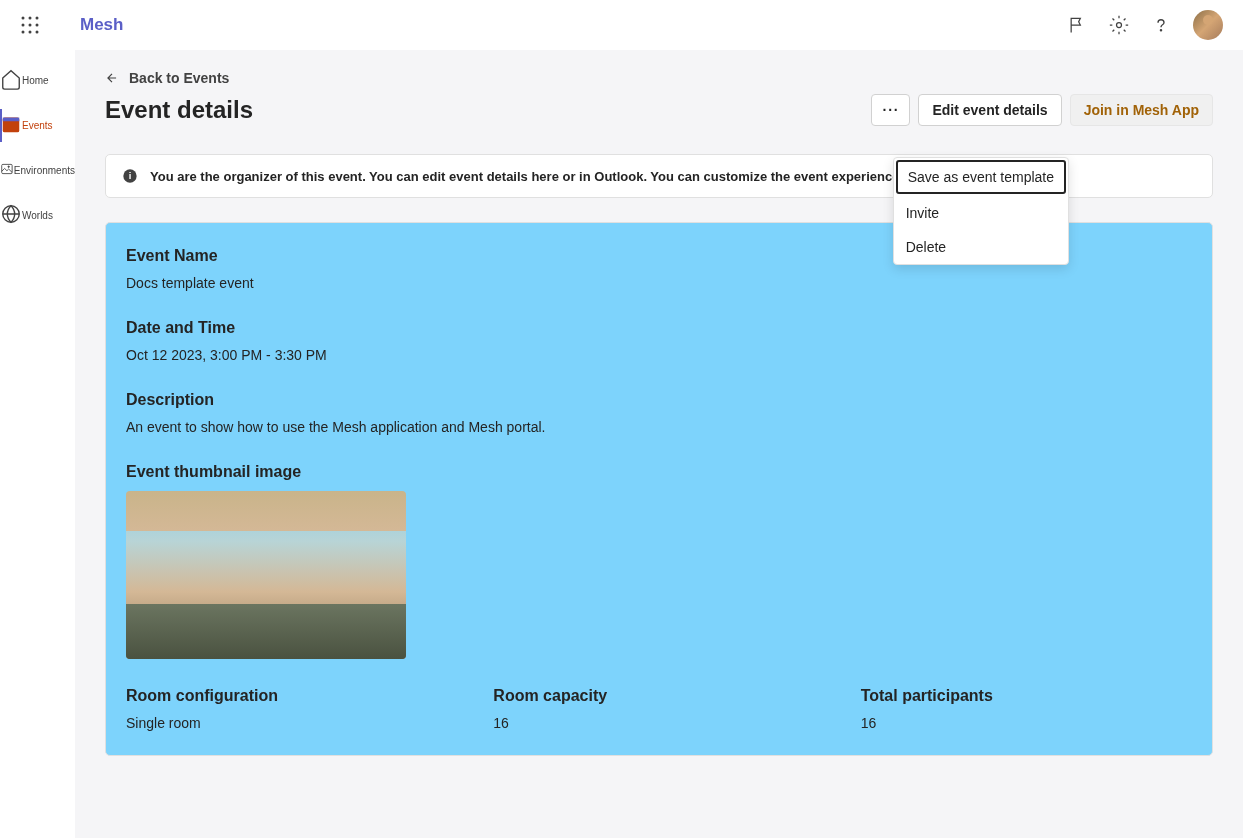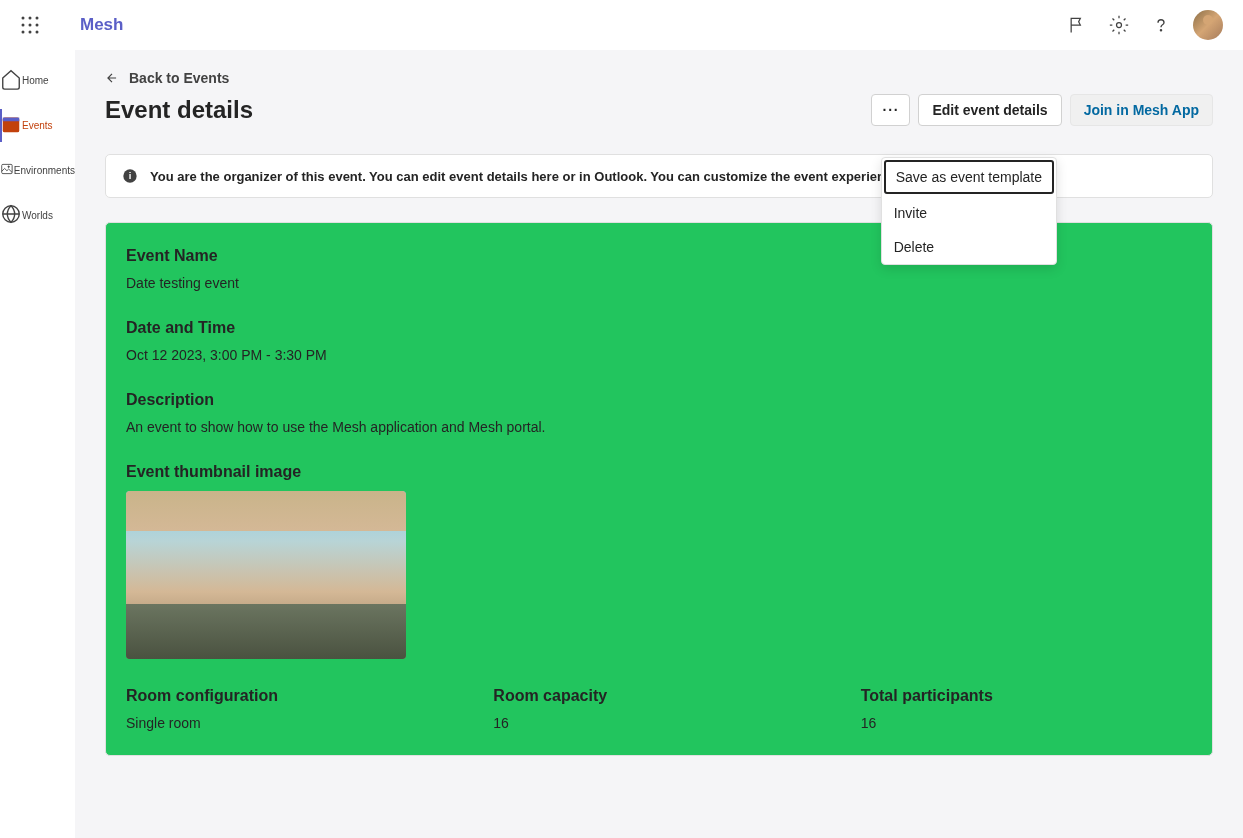--- a/index.html
+++ b/index.html
@@ -188,29 +188,29 @@
       font-weight: bold;
       letter-spacing: 1px;
     }
     
     .btn-bold {
       font-weight: 600;
     }
     
     .btn-disabled {
       background: #f0f0f0;
-      color: #0369a1;
+      color: #a16207;
       border-color: #e6e6e6;
       cursor: default;
     }
     
     .dropdown-menu {
       position: absolute;
       top: 107px;
-      right: 186px;
+      right: 174px;
       background: #fff;
       border: 1px solid #e0e0e0;
       border-radius: 4px;
       box-shadow: 0 4px 12px rgba(0,0,0,0.12);
       min-width: 165px;
       z-index: 10;
     }
     
     .dropdown-item {
       padding: 9px 12px;
@@ -243,21 +243,21 @@
       flex-shrink: 0;
     }
     
     .info-text {
       font-size: 13px;
       color: #242424;
       font-weight: 600;
     }
     
     .details-card {
-      background: #22c55e;
+      background: #7dd3fc;
       border: 1px solid #e0e0e0;
       border-radius: 5px;
       padding: 24px 20px;
     }
     
     .detail-section {
       margin-bottom: 28px;
     }
     
     .detail-label {
@@ -415,21 +415,21 @@
         <svg class="info-icon" viewBox="0 0 24 24" fill="#424242">
           <circle cx="12" cy="12" r="10"></circle>
           <text x="12" y="17" text-anchor="middle" fill="#fff" font-size="14" font-weight="bold" font-family="serif">i</text>
         </svg>
         <span class="info-text">You are the organizer of this event. You can edit event details here or in Outlook. You can customize the event experience in Mesh App.</span>
       </div>
 
       <div class="details-card">
         <div class="detail-section">
           <div class="detail-label">Event Name</div>
-          <div class="detail-value">Date testing event</div>
+          <div class="detail-value">Docs template event</div>
         </div>
 
         <div class="detail-section">
           <div class="detail-label">Date and Time</div>
           <div class="detail-value">Oct 12 2023, 3:00 PM - 3:30 PM</div>
         </div>
 
         <div class="detail-section">
           <div class="detail-label">Description</div>
           <div class="detail-value">An event to show how to use the Mesh application and Mesh portal.</div>

